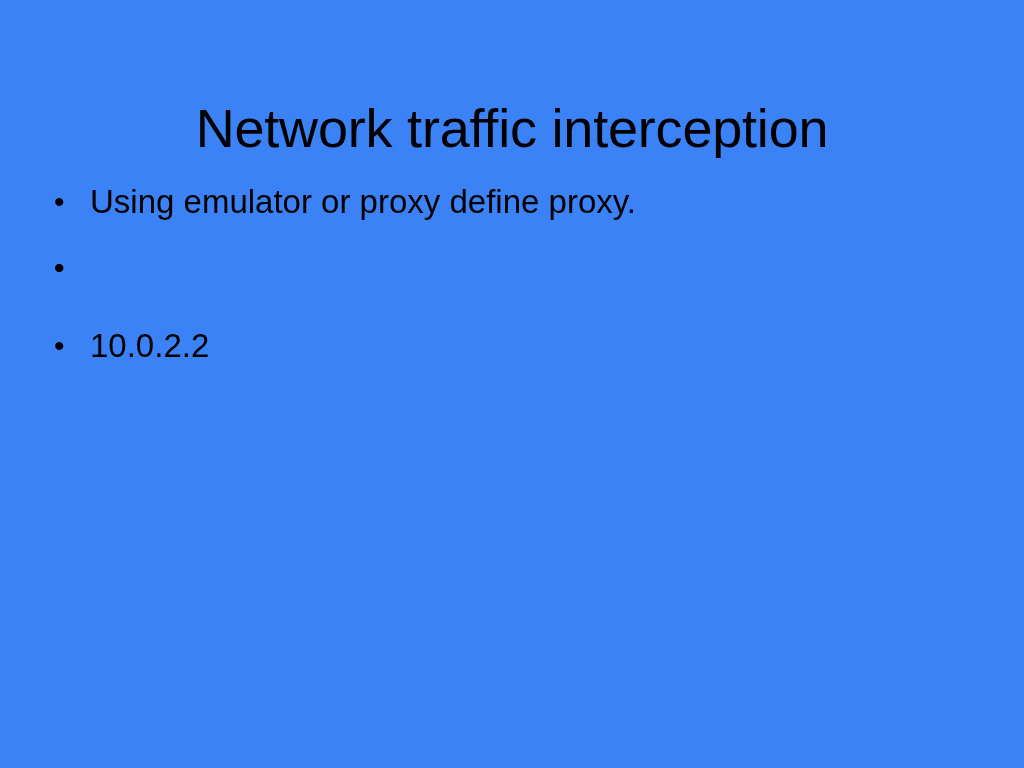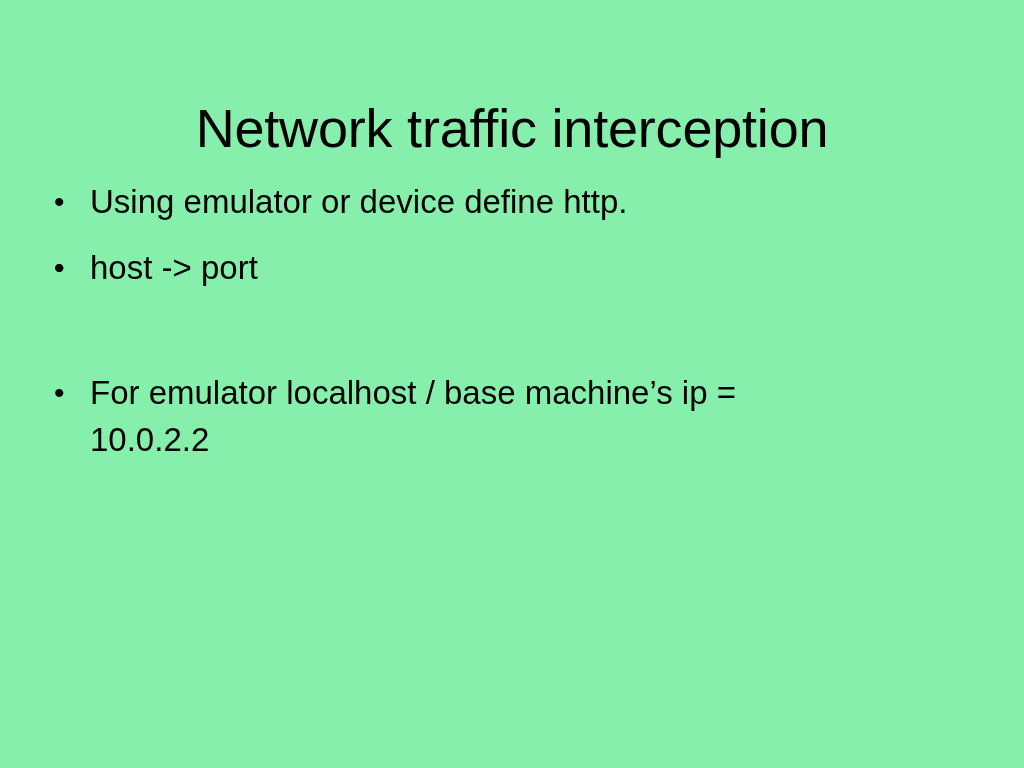--- a/index.html
+++ b/index.html
@@ -5,21 +5,21 @@
   html, body {
     margin: 0;
     padding: 0;
     background: #ffffff;
   }
 
   .slide {
     position: relative;
     width: 1024px;
     height: 768px;
-    background: #86efac;
+    background: #3b82f6;
     overflow: hidden;
     font-family: "Liberation Sans", sans-serif;
     color: #000000;
   }
 
   
   .slide-title {
     position: absolute;
     left: 0;
     top: 62px;
@@ -92,34 +92,32 @@
 <body>
 
 <div class="slide">
 
   <h1 class="slide-title">Network traffic interception</h1>
 
   <div class="body-list">
 
     <div class="bullet-row gap-b1">
       <span class="dot">•</span>
-      <span class="line-main">Using emulator or device define http.</span>
+      <span class="line-main">Using emulator or proxy define proxy.</span>
     </div>
 
     <div class="bullet-row gap-b2">
       <span class="dot">•</span>
     </div>
 
     <div class="bullet-row gap-b3">
       <span class="dot">•</span>
-      <span class="line-cont">host -&gt; port</span>
     </div>
 
     <div class="bullet-spacer"></div>
 
     <div class="bullet-row">
       <span class="dot">•</span>
-      <span class="line-main">For emulator localhost / base machine’s ip =</span>
       <span class="line-cont">10.0.2.2</span>
     </div>
 
   </div>
 </div>
 
 </body></html>

